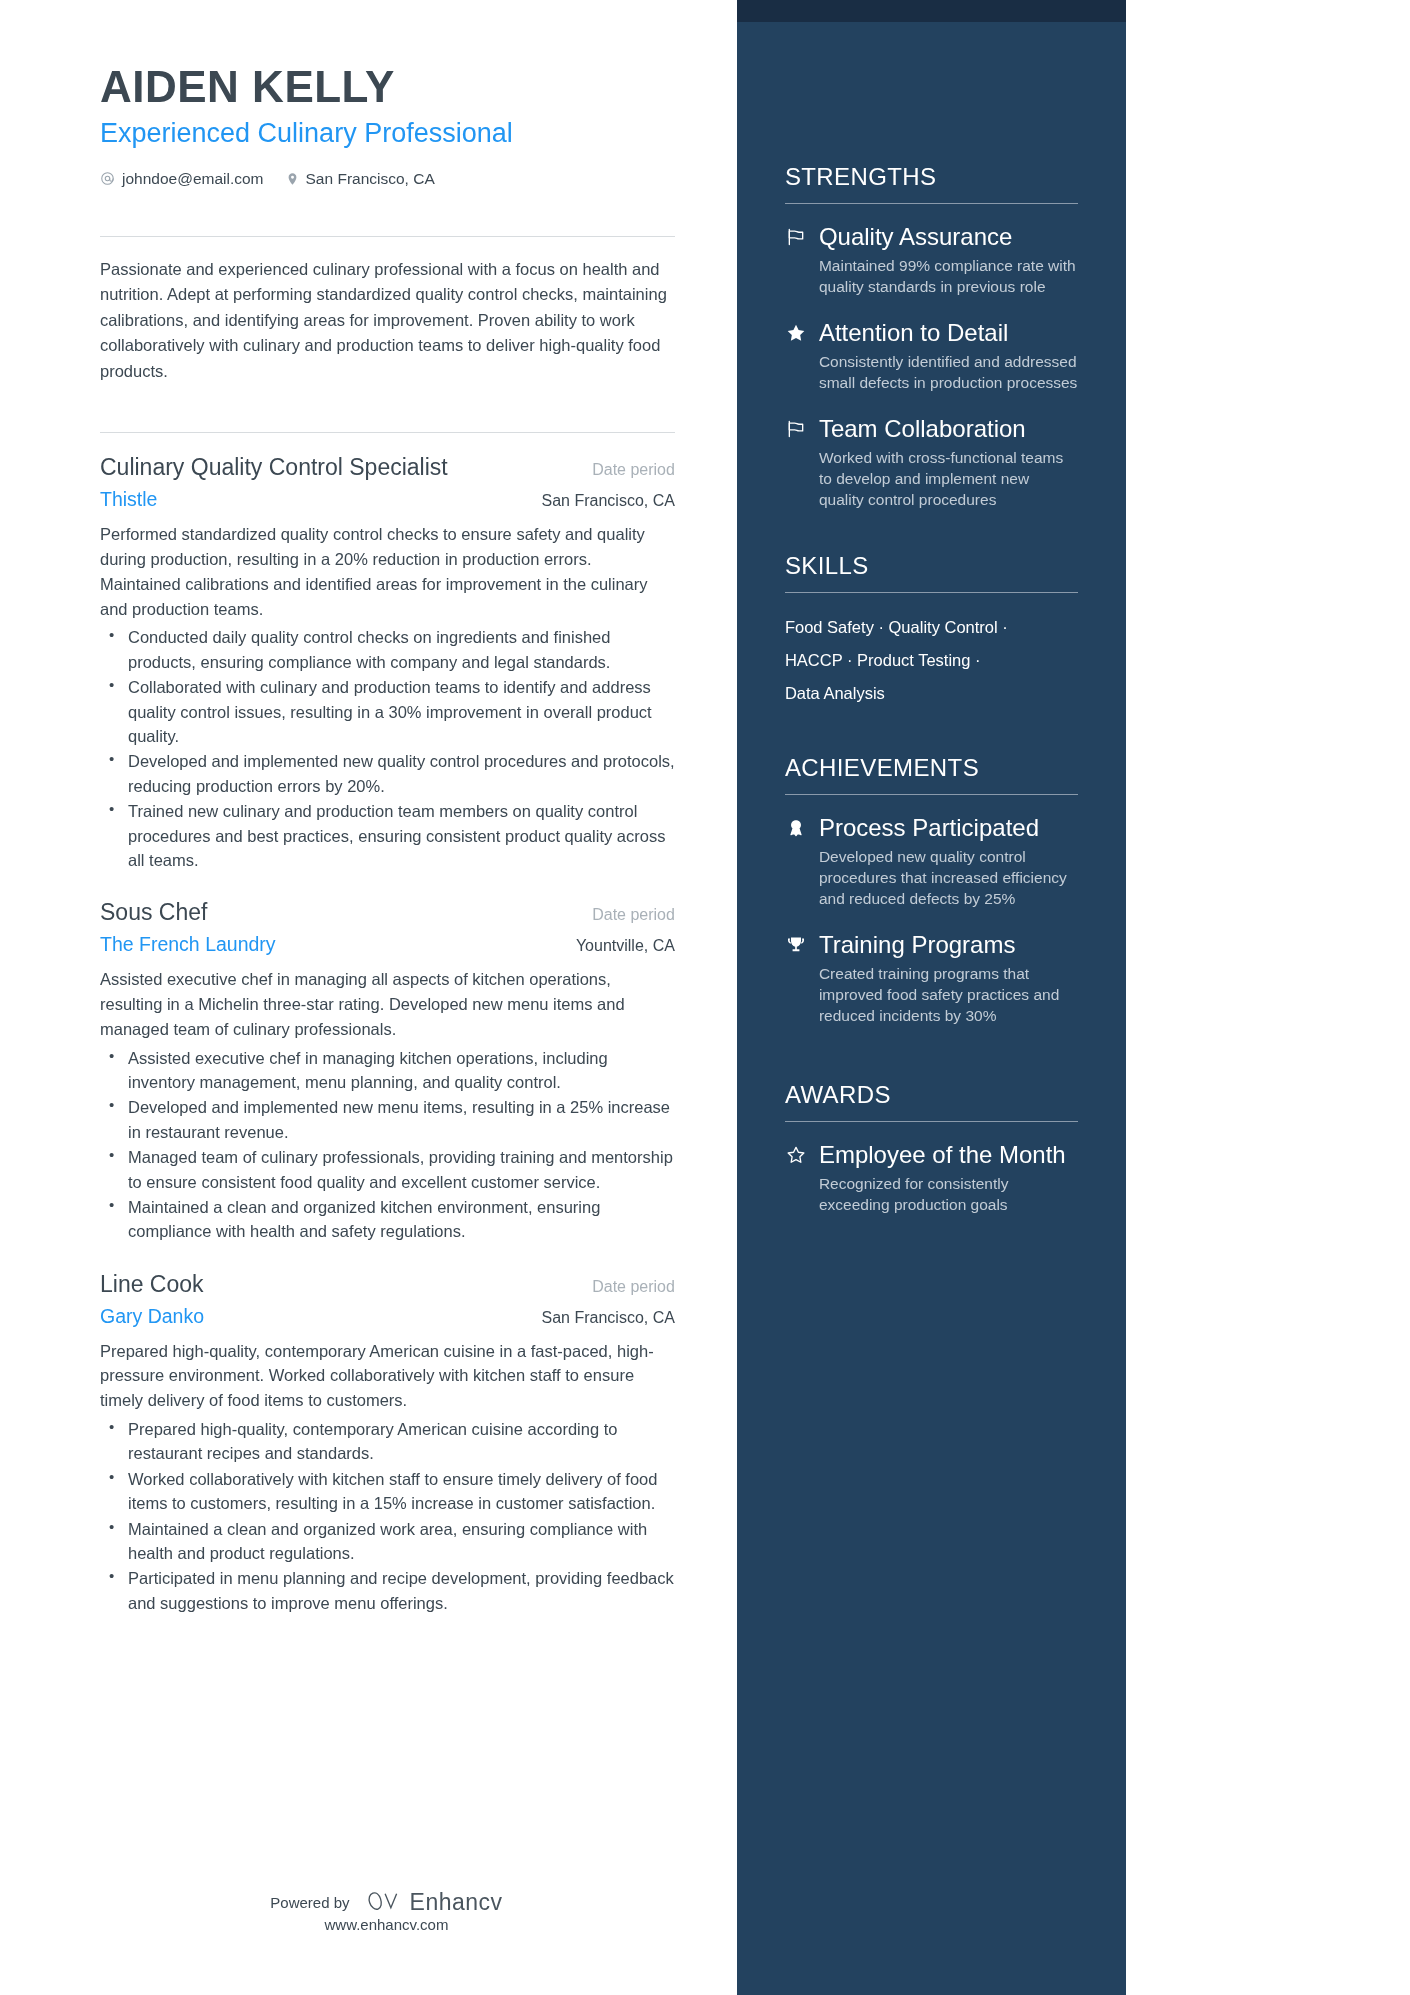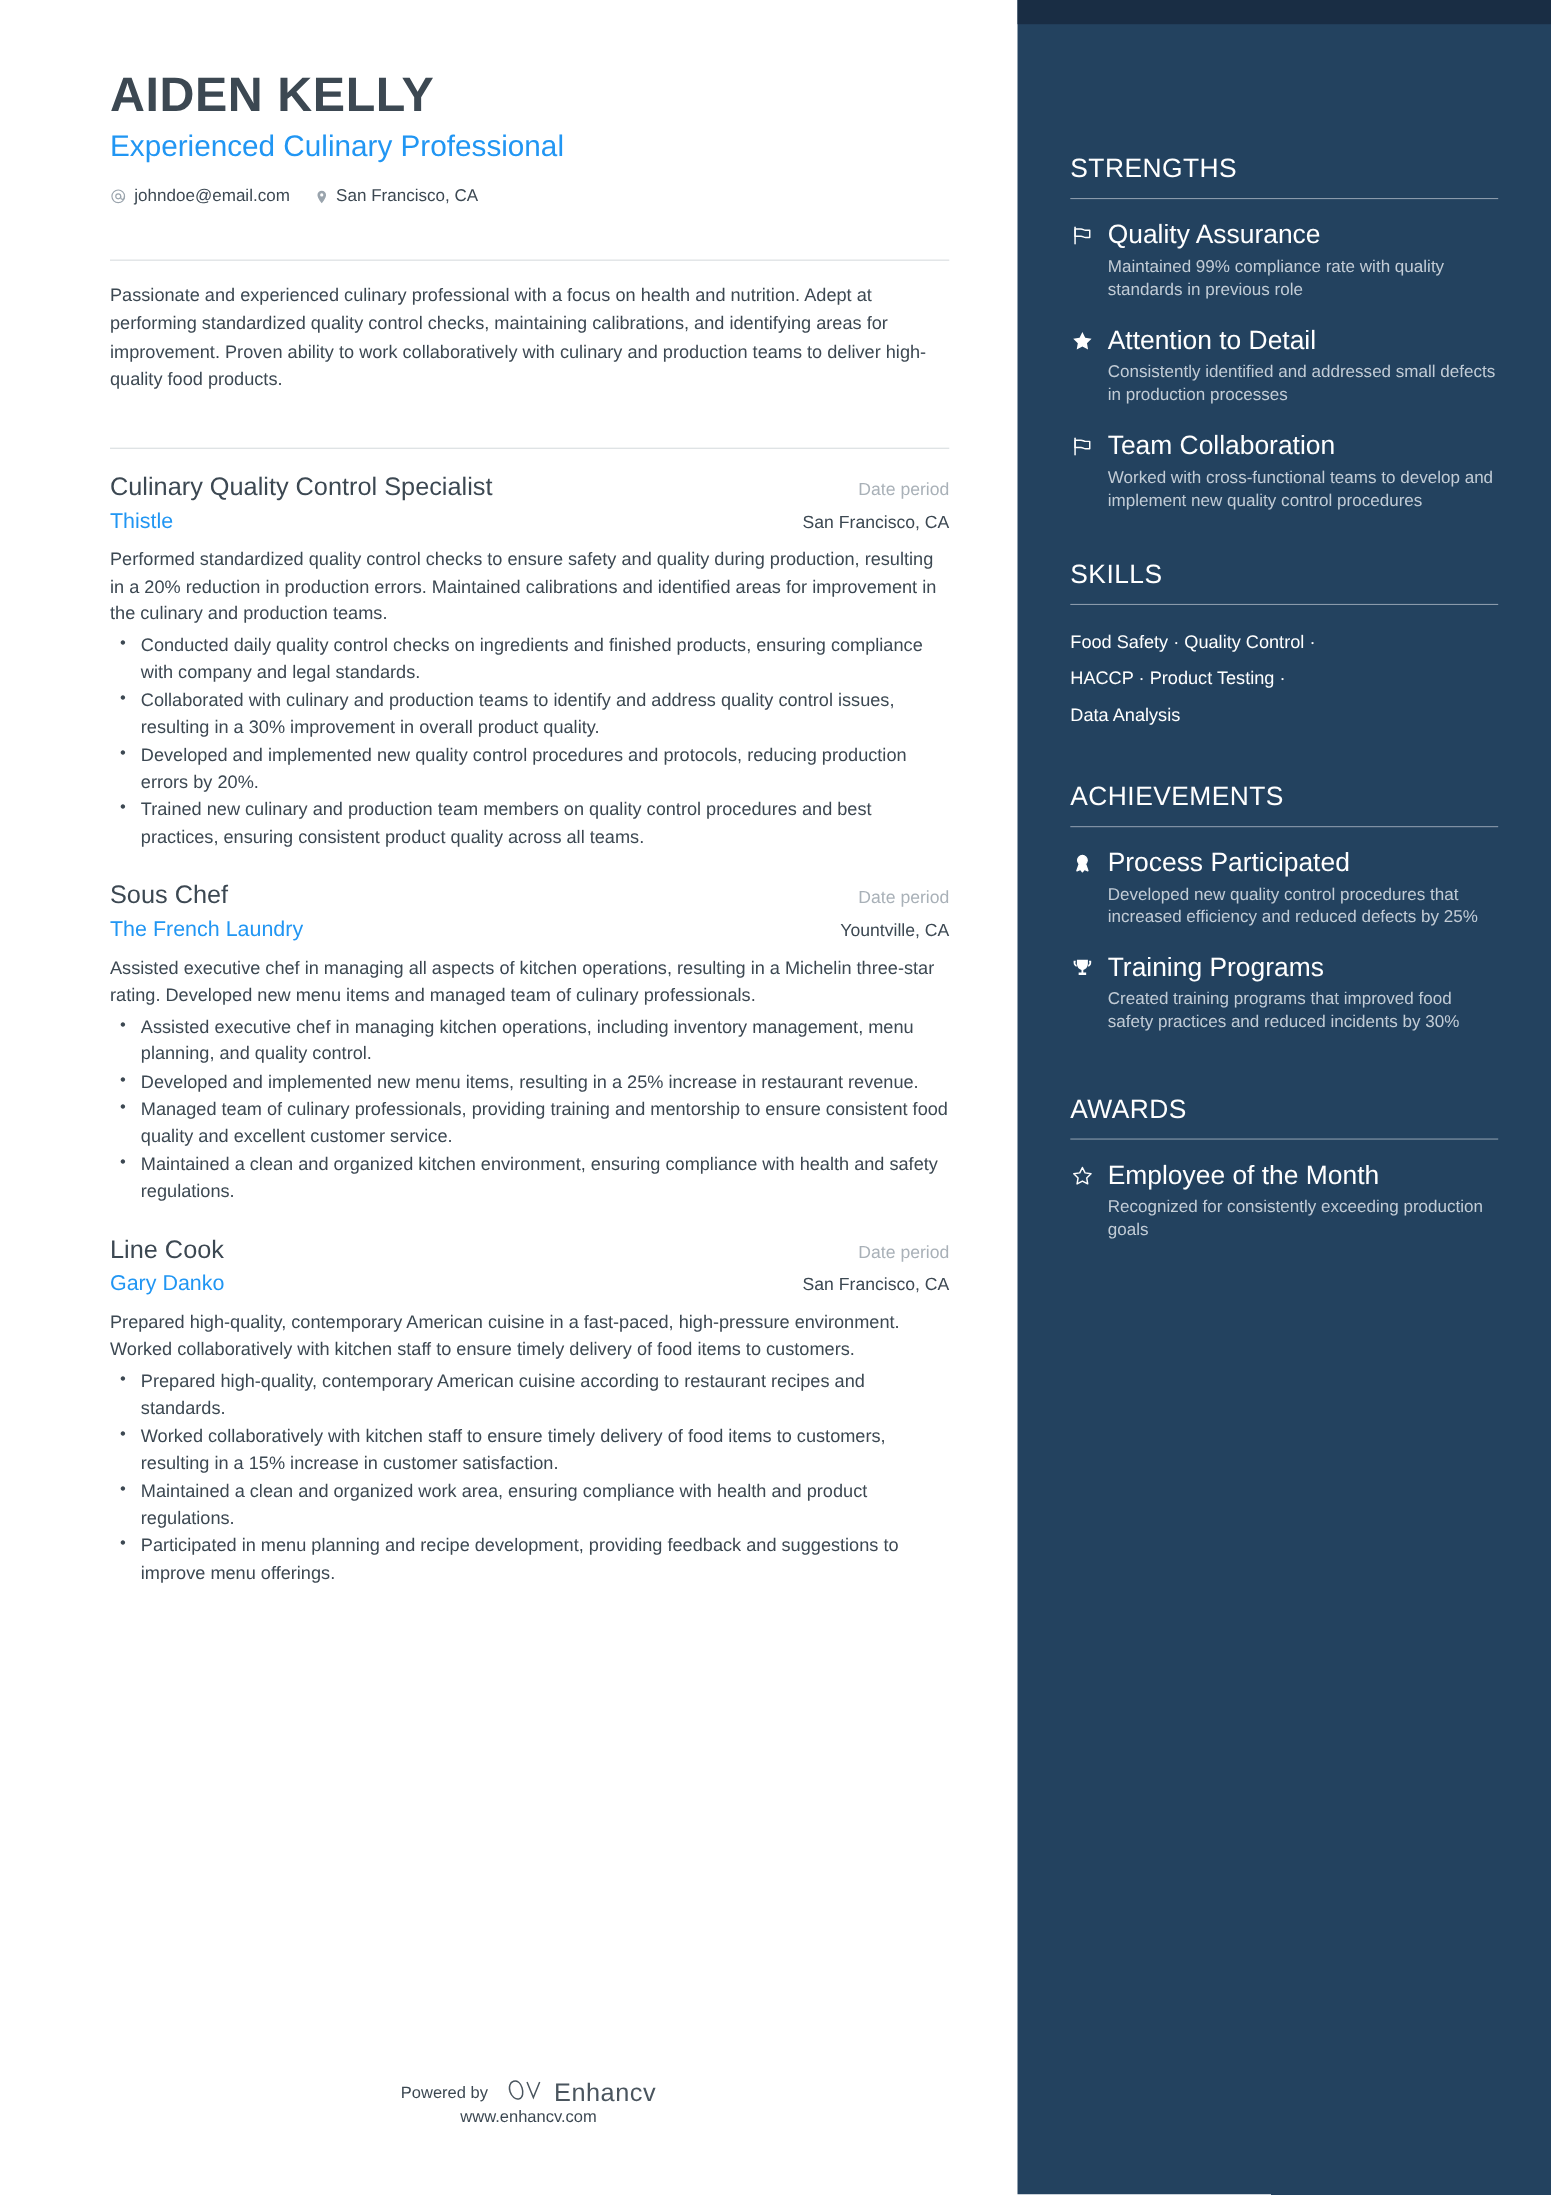--- a/index.html
+++ b/index.html
@@ -2,21 +2,21 @@
 <html><head>
 <meta charset="utf-8">
 <style>
   * { box-sizing: border-box; margin: 0; padding: 0; }
   html, body {
     width: 1410px; height: 1995px;
     background: #ffffff;
     font-family: "Liberation Sans", sans-serif;
     -webkit-font-smoothing: antialiased;
   }
-  .page { position: relative; width: 1410px; height: 1995px; overflow: hidden; display: flex; }
+  .page { position: relative; width: 1126px; height: 1995px; overflow: hidden; display: flex; }
 
   
   .main-col {
     width: 925px;
     padding: 62px 62px 0 100px;
     position: relative;
   }
 
   .name {
     font-size: 44px;
@@ -160,21 +160,21 @@
     font-size: 24px;
     font-weight: 400;
     letter-spacing: 0.4px;
     color: #ffffff;
     padding-bottom: 12px;
   }
   .side-rule {
     border-bottom: 1px solid #8a9aab;
     margin-bottom: 18px;
   }
-  .side-first { margin-top: 78px; }
+  .side-first { margin-top: 101px; }
 
   .side-entry { margin-bottom: 20px; }
   .side-entry-head {
     display: flex;
     align-items: center;
     gap: 12px;
   }
   .side-entry-icon {
     width: 22px; height: 22px;
     display: flex; align-items: center; justify-content: center;

